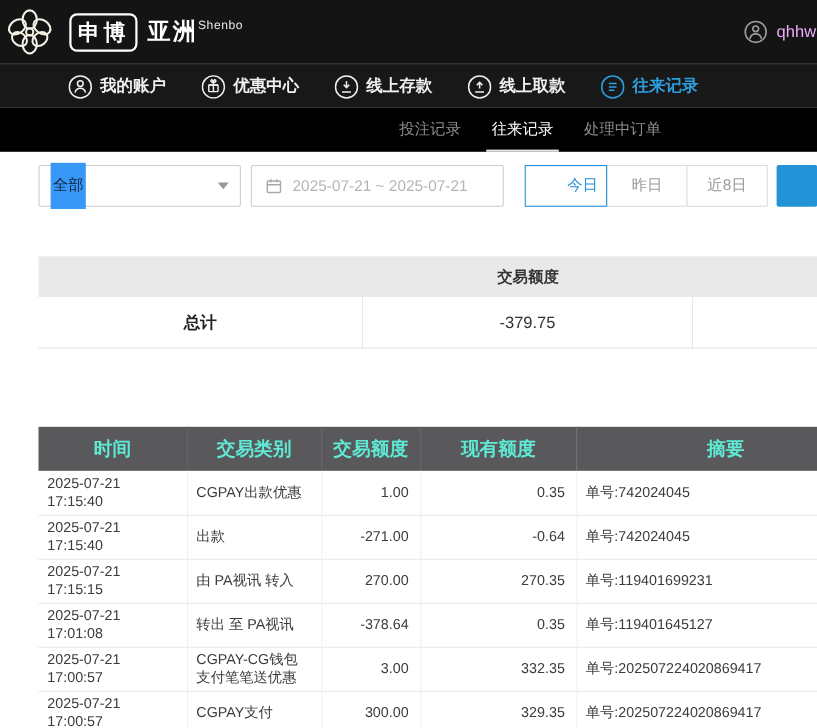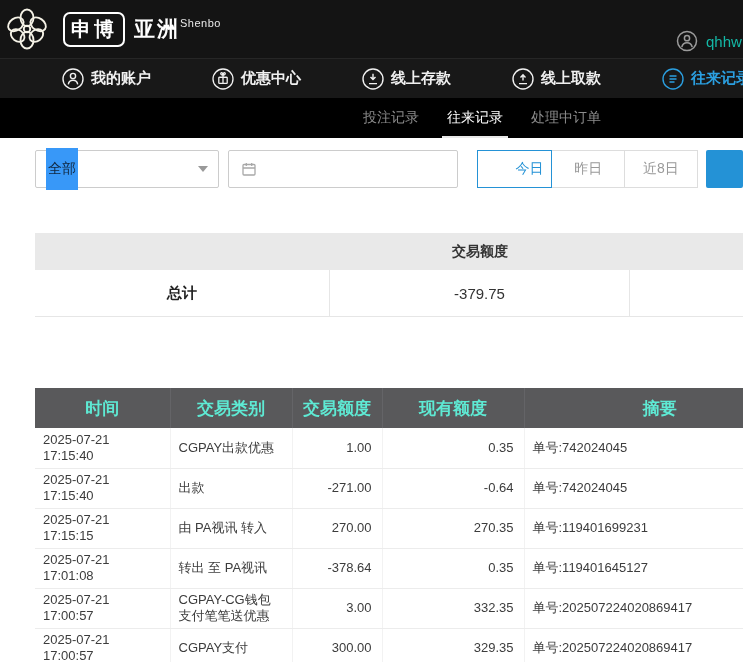--- a/index.html
+++ b/index.html
@@ -8,26 +8,26 @@
 
   
   .topbar { height:58px; background:#141414; display:flex; align-items:center;
     position:relative; }
   .logo { display:flex; align-items:center; gap:9px; }
   .logo-box { border:2px solid #fff; border-radius:7px; padding:2px 6px;
     color:#fff; font-size:20px; font-weight:700; letter-spacing:3px; }
   .logo-col { display:flex; flex-direction:row; line-height:1.05; }
   .logo-region { color:#fff; font-size:21px; font-weight:700; letter-spacing:2px; }
   .logo-sub { color:#e8e8e8; font-size:11px; letter-spacing:.5px; }
-  .userbox { position:absolute; left:676px; top:12px; height:58px; display:flex;
-    align-items:center; gap:8px; color:#14b8a6; font-size:15px; white-space:nowrap; }
+  .userbox { position:absolute; left:676px; top:0; height:58px; display:flex;
+    align-items:center; gap:8px; color:#f0abfc; font-size:15px; white-space:nowrap; }
 
   
   .mainnav { height:40px; background:#181818; border-top:1px solid #262626;
-    display:flex; align-items:center; padding-left:62px; gap:61px; }
+    display:flex; align-items:center; padding-left:62px; gap:32px; }
   .nav-item { display:flex; align-items:center; gap:7px; color:#f0f0f0;
     font-size:15px; font-weight:700; cursor:pointer; white-space:nowrap; }
   .nav-item.active { color:#2b9fe0; }
   .nav-item svg { display:block; }
 
   
   .subnav { height:40px; background:#000000; display:flex; align-items:stretch;
     padding-left:358px; gap:18px; }
   .tab { color:#8c8c8c; font-size:14px; line-height:38px; padding:0 5px;
     cursor:pointer; border-bottom:2px solid transparent; white-space:nowrap; }
@@ -170,20 +170,21 @@
     <span class="sel-val">全部</span>
     <span class="caret"></span>
   </div>
   <div class="dateinput">
     <svg width="16" height="16" viewBox="0 0 16 16">
       <g fill="none" stroke="#a8a8a8" stroke-width="1.3">
         <rect x="2" y="3.5" width="12" height="10.5" rx="1"></rect>
         <path d="M2 7h12M5.3 2v3M10.7 2v3"></path>
       </g>
     </svg>
+    <span>2025-07-21 ~ 2025-07-21</span>
   </div>
   <button class="btn today">今日</button>
   <button class="btn">昨日</button>
   <button class="btn">近8日</button>
   <button class="btn-search"></button>
 </div>
 
 <div class="summary">
   <div class="sum-head">
     <div class="sc1"></div>

